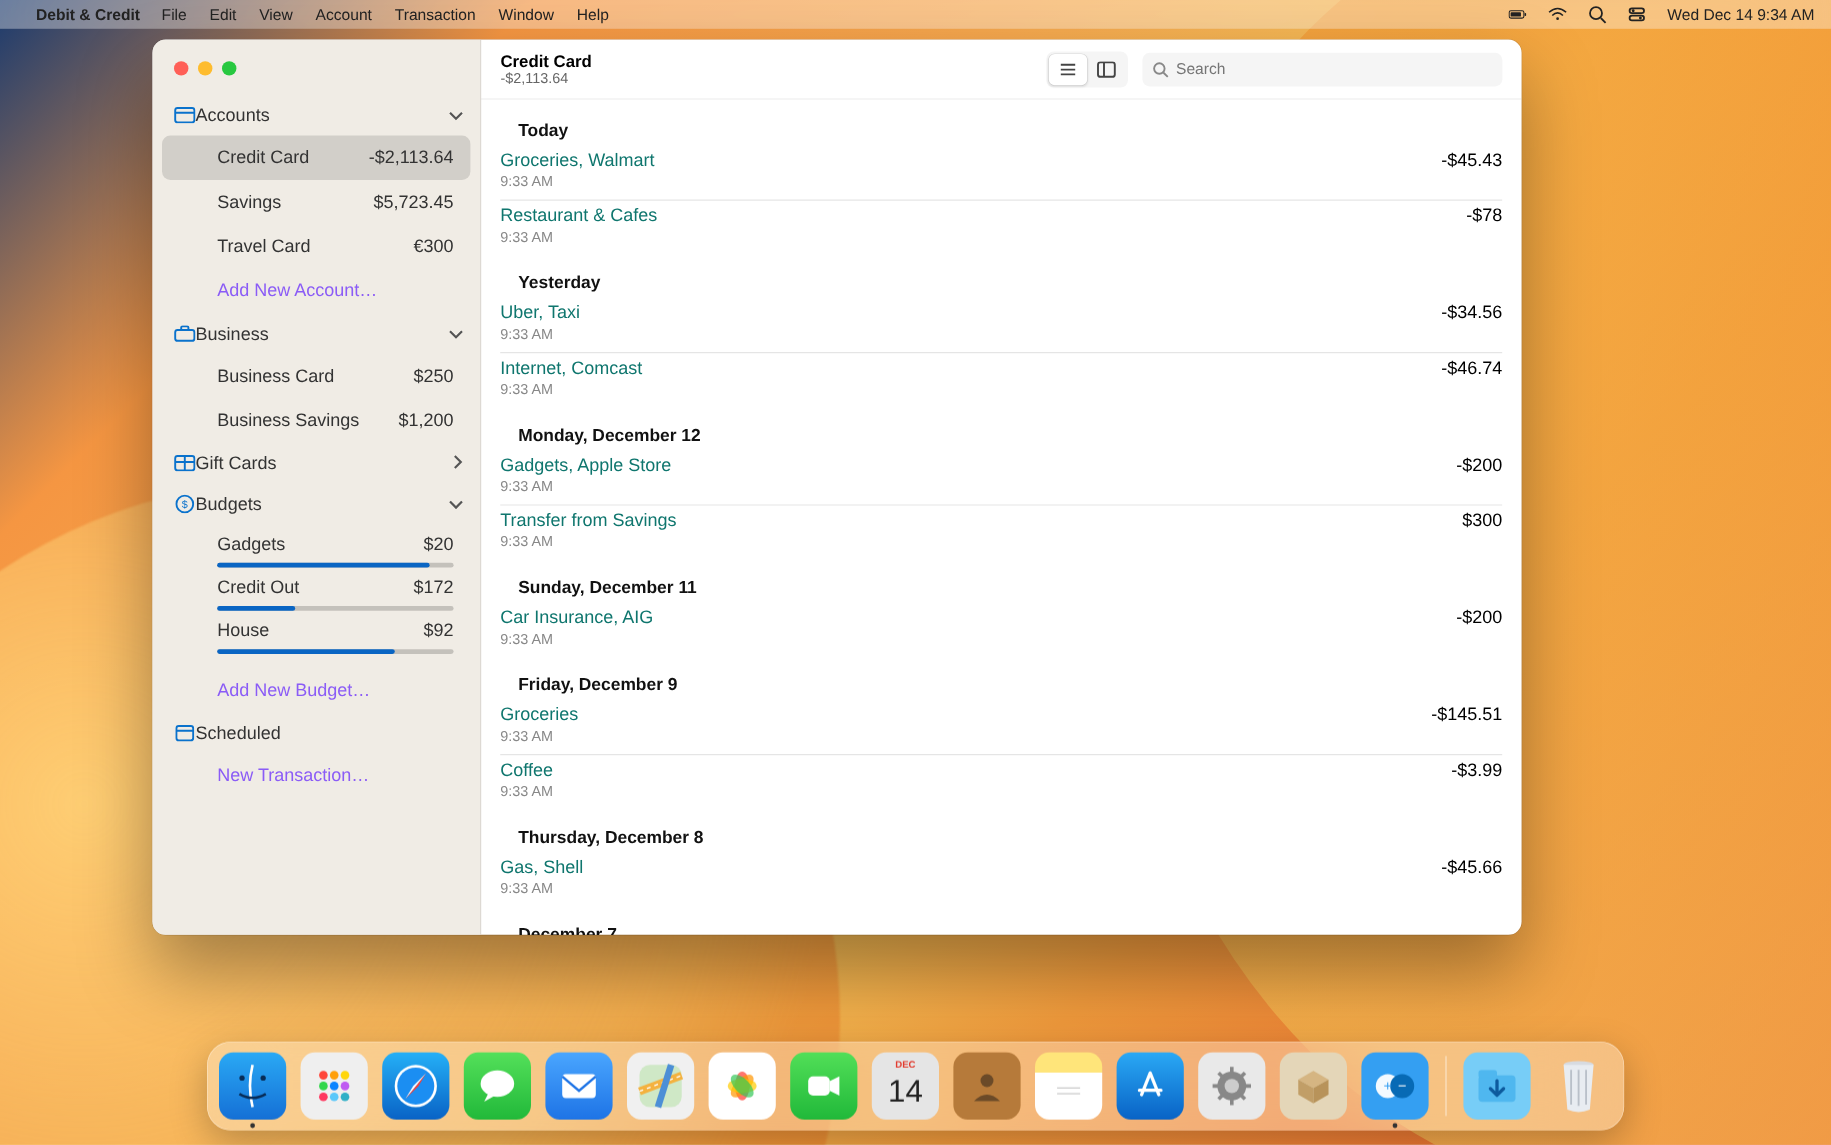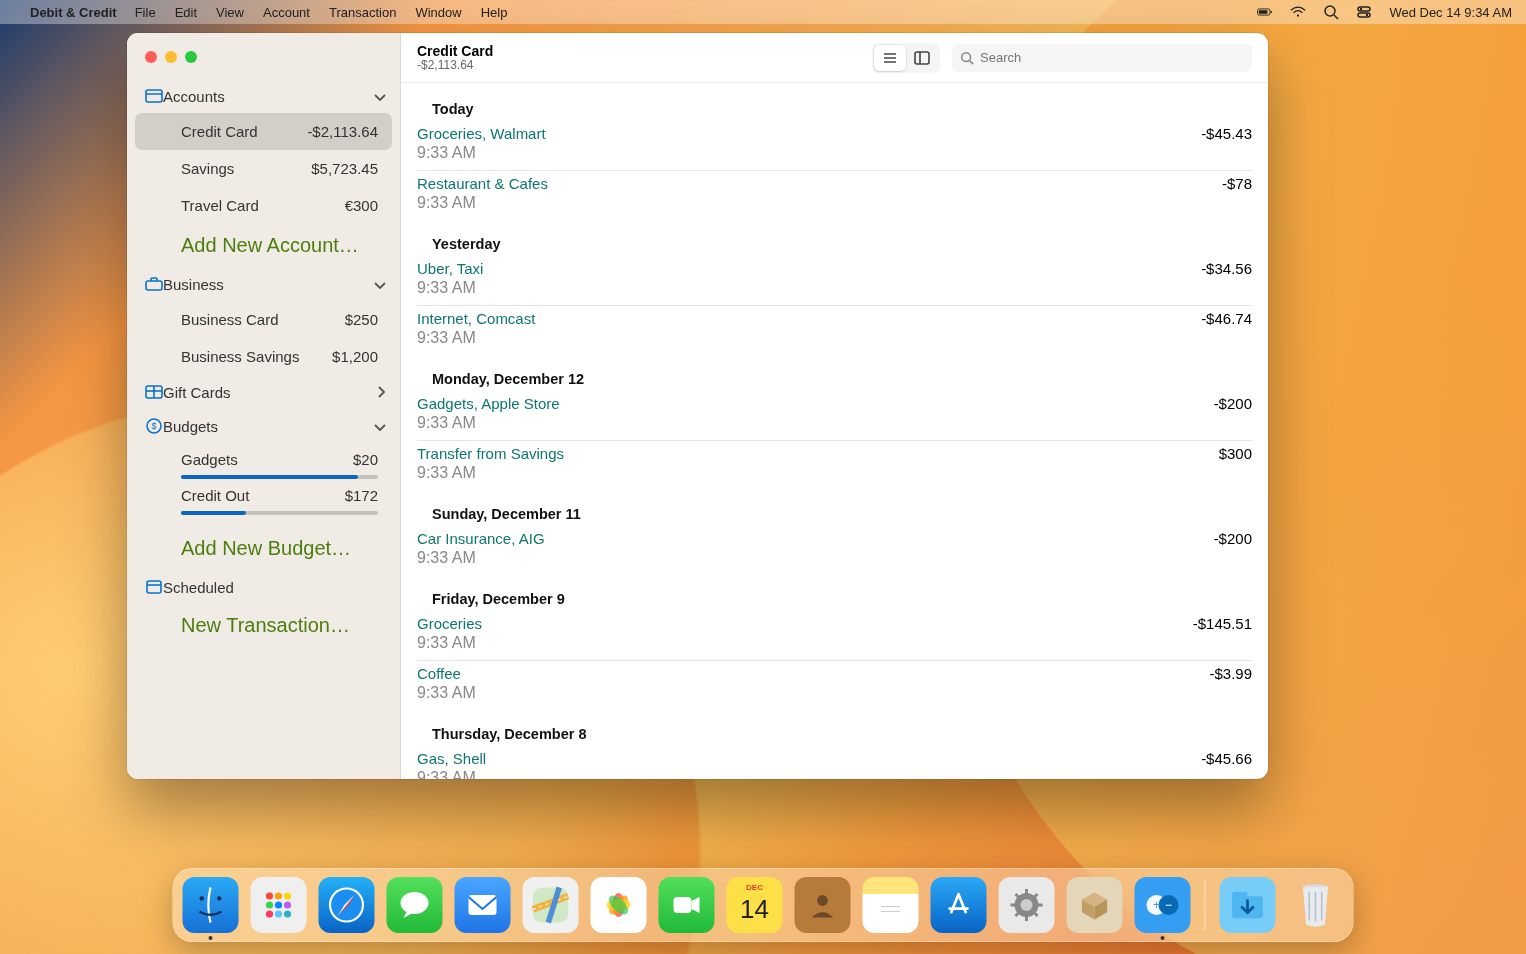--- a/index.html
+++ b/index.html
@@ -66,21 +66,21 @@
   .sec-head .chev { margin-left:auto; color:#555;}
   .sec-head .chev svg{stroke:#555; stroke-width:1.8; fill:none;}
 
   .row {
     display:flex; align-items:center; justify-content:space-between;
     padding:10px 14px 10px 46px; font-size:15px; color:#333;
     margin:0 8px; border-radius:7px;
   }
   .row.selected{background:rgba(0,0,0,.12);}
   .row .val{font-variant-numeric: tabular-nums;}
-  .link-row { padding:10px 14px 10px 46px; color:#4d7c0f; font-size:20px; margin:0 8px;}
+  .link-row { padding:10px 14px 10px 46px; color:#8b5cf6; font-size:15px; margin:0 8px;}
 
   .budget-row{display:block; padding:8px 14px 0 46px; margin:0 8px;}
   .budget-row .top{display:flex; justify-content:space-between; font-size:15px; color:#333;}
   .bar{height:4px; background:rgba(0,0,0,.18); border-radius:2px; margin-top:7px; position:relative;}
   .bar .fill{position:absolute; left:0; top:0; bottom:0; border-radius:2px; background:#0a65c3;}
 
   
   .main{flex:1; display:flex; flex-direction:column; min-width:0;}
   .toolbar{
     height:50px; flex:none; display:flex; align-items:center; padding:0 16px;
@@ -99,21 +99,21 @@
   .search input{border:none; background:transparent; outline:none; font-size:13px; flex:1; color:#333;}
   .search svg{stroke:#888; stroke-width:1.8; fill:none;}
 
   .tx-list{flex:1; overflow-y:auto; padding:8px 16px 16px;}
   .day-head{font-weight:700; font-size:14.5px; padding:10px 0 4px; color:#111;margin-left:15px;}
   .tx{display:flex; align-items:flex-start; justify-content:space-between; padding:4px 0 8px;
       border-bottom:1px solid rgba(0,0,0,.1);}
   .tx:last-child{border-bottom:none;}
   .tx .left{display:flex; flex-direction:column;}
   .tx .desc{font-size:15px; color:#0f766e;}
-  .tx .time{font-size:16px; color:#888; margin-top:2px;}
+  .tx .time{font-size:12px; color:#888; margin-top:2px;}
   .tx .amt{font-size:15px; font-variant-numeric:tabular-nums;text-align:center;}
   .group{margin-bottom:6px;}
   .group .txs > .tx:last-of-type{margin-bottom:2px;}
 
   
   .dock{
     position:absolute; left:50%; transform:translateX(-50%); bottom:12px;
     height:74px; padding:6px 10px;
     background:rgba(255,255,255,.32); border-radius:20px;
     display:flex; align-items:center; gap:12px;
@@ -124,21 +124,21 @@
   .dot{position:absolute; bottom:-7px; left:50%; transform:translateX(-50%); width:4px; height:4px; background:#333; border-radius:50%;}
   .divider{width:1px; height:50px; background:rgba(255,255,255,.55); margin:0 2px;}
   .app.finder{background:linear-gradient(#2aa9f5,#1570d6);}
   .app.launchpad{background:#efefef;}
   .app.safari{background:linear-gradient(#25b0f7,#0963c6);}
   .app.messages{background:linear-gradient(#54e05a,#22b93a);}
   .app.mail{background:linear-gradient(#4aa6ff,#1e74e6);}
   .app.maps{background:#f0f0f0;}
   .app.photos{background:#fff;}
   .app.facetime{background:linear-gradient(#52df58,#21b93a);}
-  .app.cal{background:#fde047;}
+  .app.cal{background:#e5e5e5;}
   .app.contacts{background:#b67a3a;}
   .app.notes{background:linear-gradient(#ffe57a 0 30%, #fff 30%);}
   .app.appstore{background:linear-gradient(#2aa9f5,#0963c6);}
   .app.settings{background:#e9e9e9;}
   .app.box{background:#e4d6b8;}
   .app.dc{background:#349ff2;}
   .app.downloads{background:#77cdf7;}
   .app.trash{background:transparent;}
   .cal .m{position:absolute; top:6px; font-size:8px; font-weight:700; color:#e23b2e;}
   .cal .d{font-size:26px; font-weight:400; color:#222; margin-top:8px;}
@@ -287,20 +287,29 @@
     </div>
     <div class="budget-row">
       <div class="top">
           <span>Credit Out</span>
           <span>$172</span>
         </div>
       <div class="bar">
           <div class="fill" style="width:33%"></div>
         </div>
     </div>
+    <div class="budget-row">
+      <div class="top">
+          <span>House</span>
+          <span>$92</span>
+        </div>
+      <div class="bar">
+          <div class="fill" style="width:75%"></div>
+        </div>
+    </div>
     <div class="link-row" style="margin-top:12px">Add New Budget…</div>
 
     <div class="sec-head">
       <span class="ic">
           <svg viewBox="0 0 16 16" width="16" height="16">
             <rect x="1" y="2" width="14" height="12" rx="2"></rect>
             <line x1="1" y1="6" x2="15" y2="6"></line>
           </svg>
         </span>
       <span>Scheduled</span>

